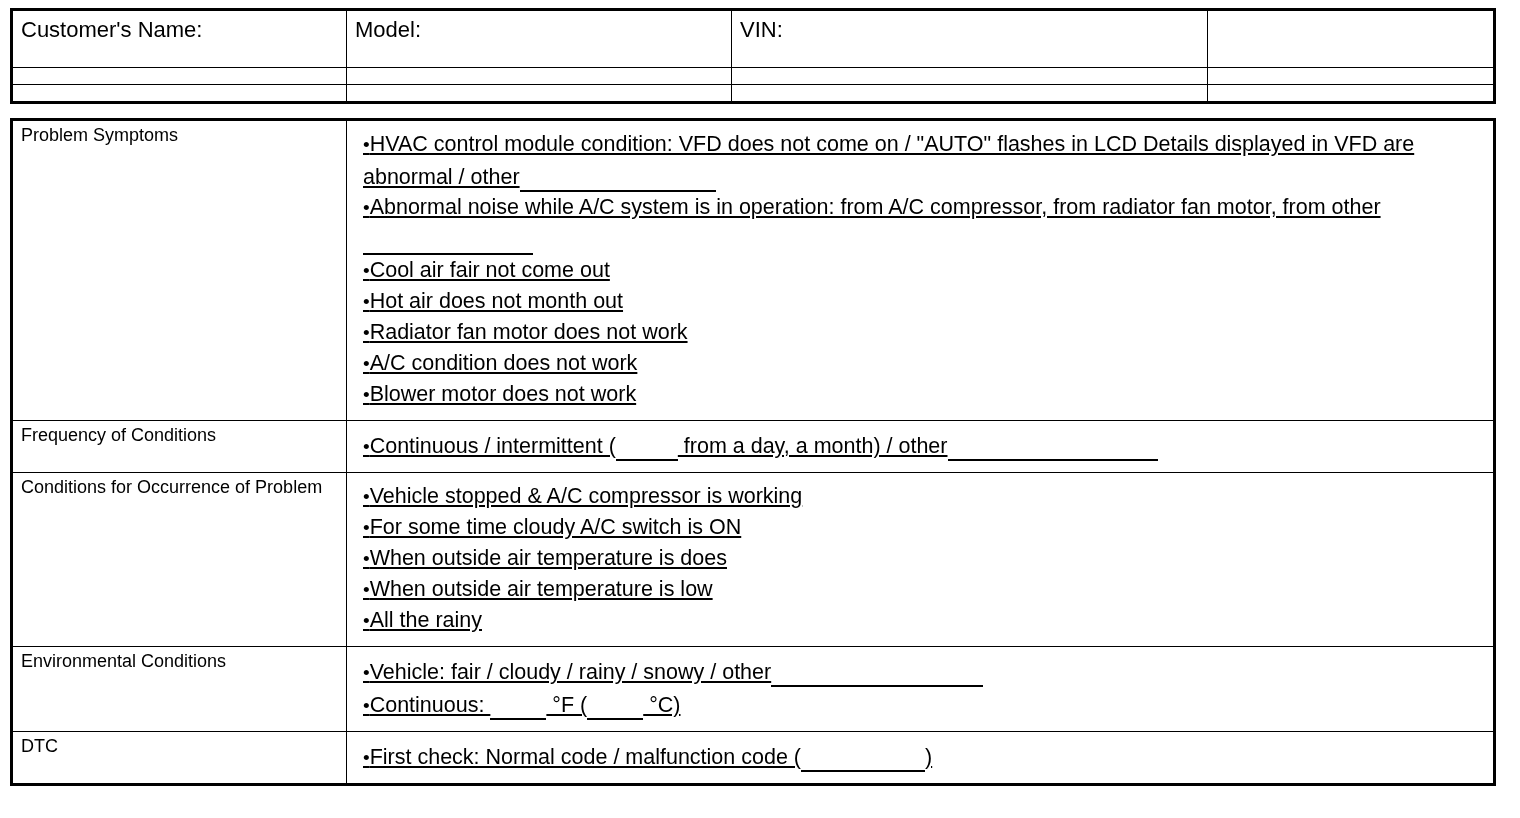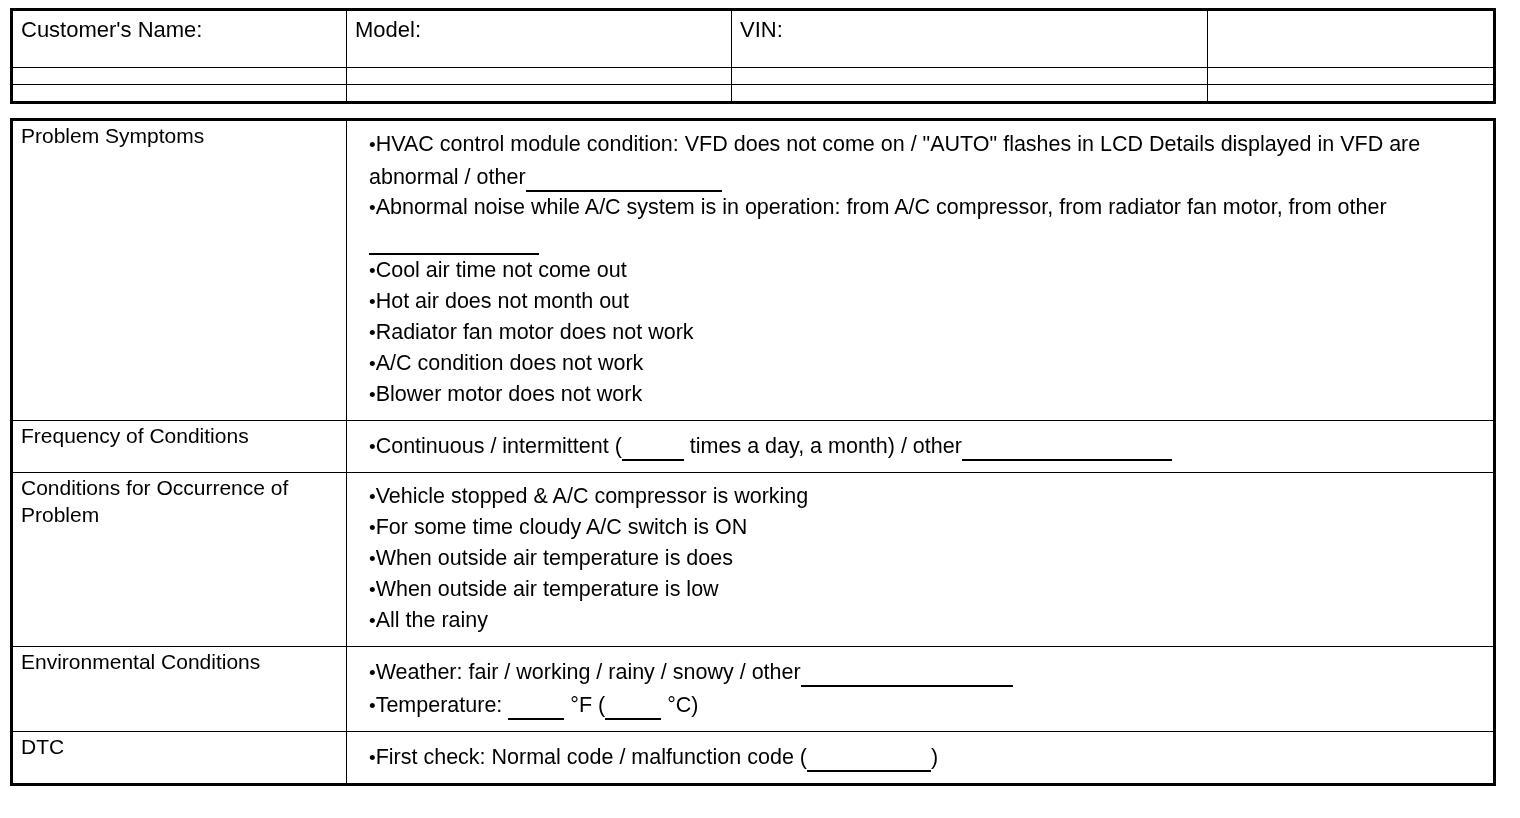--- a/index.html
+++ b/index.html
@@ -57,27 +57,28 @@
 
   
   .table-gap {
     height: 14px;
     width: 1483px;
   }
 
   
   .detail-table td.cat-cell {
     padding: 1px 8px 8px 8px;
-    font-size: 21px;
+    font-size: 18px;
     line-height: 27px;
   }
   .detail-table td.items-cell {
-    padding: 8px 8px 10px 22px;
+    padding: 8px 8px 10px 16px;
     font-size: 21.5px;
     line-height: 30px;
+    text-decoration: underline;
   }
 
   .bullet-line {
     display: block;
     text-indent: 0;
     white-space: normal;
   }
   .bullet-line .bullet {
     font-size: 19px;
     line-height: 30px;
@@ -136,51 +137,51 @@
       <col style="width:335px">
       <col style="width:1148px">
     </colgroup>
     <tbody>
 
       <tr>
         <td class="cat-cell">Problem Symptoms</td>
         <td class="items-cell">
             <span class="bullet-line"><span class="bullet">•</span><span>HVAC control module condition: VFD does not come on / "AUTO" flashes in LCD Details displayed in VFD are abnormal / other</span><span class="blank w-long">&nbsp;</span></span>
             <span class="bullet-line"><span class="bullet">•</span><span>Abnormal noise while A/C system is in operation: from A/C compressor, from radiator fan motor, from other</span><span class="blank w-med">&nbsp;</span></span>
-            <span class="bullet-line"><span class="bullet">•</span><span>Cool air time not come out</span></span>
+            <span class="bullet-line"><span class="bullet">•</span><span>Cool air fair not come out</span></span>
             <span class="bullet-line"><span class="bullet">•</span><span>Hot air does not month out</span></span>
             <span class="bullet-line"><span class="bullet">•</span><span>Radiator fan motor does not work</span></span>
             <span class="bullet-line"><span class="bullet">•</span><span>A/C condition does not work</span></span>
             <span class="bullet-line"><span class="bullet">•</span><span>Blower motor does not work</span></span>
           </td>
       </tr>
 
       <tr>
         <td class="cat-cell">Frequency of Conditions</td>
         <td class="items-cell">
-            <span class="bullet-line"><span class="bullet">•</span><span>Continuous / intermittent (</span><span class="blank w-short">&nbsp;</span><span> times a day, a month) / other</span><span class="blank w-freq">&nbsp;</span></span>
+            <span class="bullet-line"><span class="bullet">•</span><span>Continuous / intermittent (</span><span class="blank w-short">&nbsp;</span><span> from a day, a month) / other</span><span class="blank w-freq">&nbsp;</span></span>
           </td>
       </tr>
 
       <tr>
         <td class="cat-cell">Conditions for Occurrence of Problem</td>
         <td class="items-cell">
             <span class="bullet-line"><span class="bullet">•</span><span>Vehicle stopped &amp; A/C compressor is working</span></span>
             <span class="bullet-line"><span class="bullet">•</span><span>For some time cloudy A/C switch is ON</span></span>
             <span class="bullet-line"><span class="bullet">•</span><span>When outside air temperature is does</span></span>
             <span class="bullet-line"><span class="bullet">•</span><span>When outside air temperature is low</span></span>
             <span class="bullet-line"><span class="bullet">•</span><span>All the rainy</span></span>
           </td>
       </tr>
 
       <tr>
         <td class="cat-cell">Environmental Conditions</td>
         <td class="items-cell">
-            <span class="bullet-line"><span class="bullet">•</span><span>Weather: fair / working / rainy / snowy / other</span><span class="blank w-weather">&nbsp;</span></span>
-            <span class="bullet-line"><span class="bullet">•</span><span>Temperature: </span><span class="blank w-xshort">&nbsp;</span><span> °F (</span><span class="blank w-xshort">&nbsp;</span><span> °C)</span></span>
+            <span class="bullet-line"><span class="bullet">•</span><span>Vehicle: fair / cloudy / rainy / snowy / other</span><span class="blank w-weather">&nbsp;</span></span>
+            <span class="bullet-line"><span class="bullet">•</span><span>Continuous: </span><span class="blank w-xshort">&nbsp;</span><span> °F (</span><span class="blank w-xshort">&nbsp;</span><span> °C)</span></span>
           </td>
       </tr>
 
       <tr>
         <td class="cat-cell">DTC</td>
         <td class="items-cell">
             <span class="bullet-line"><span class="bullet">•</span><span>First check: Normal code / malfunction code (</span><span class="blank w-code">&nbsp;</span><span>)</span></span>
           </td>
       </tr>
 

